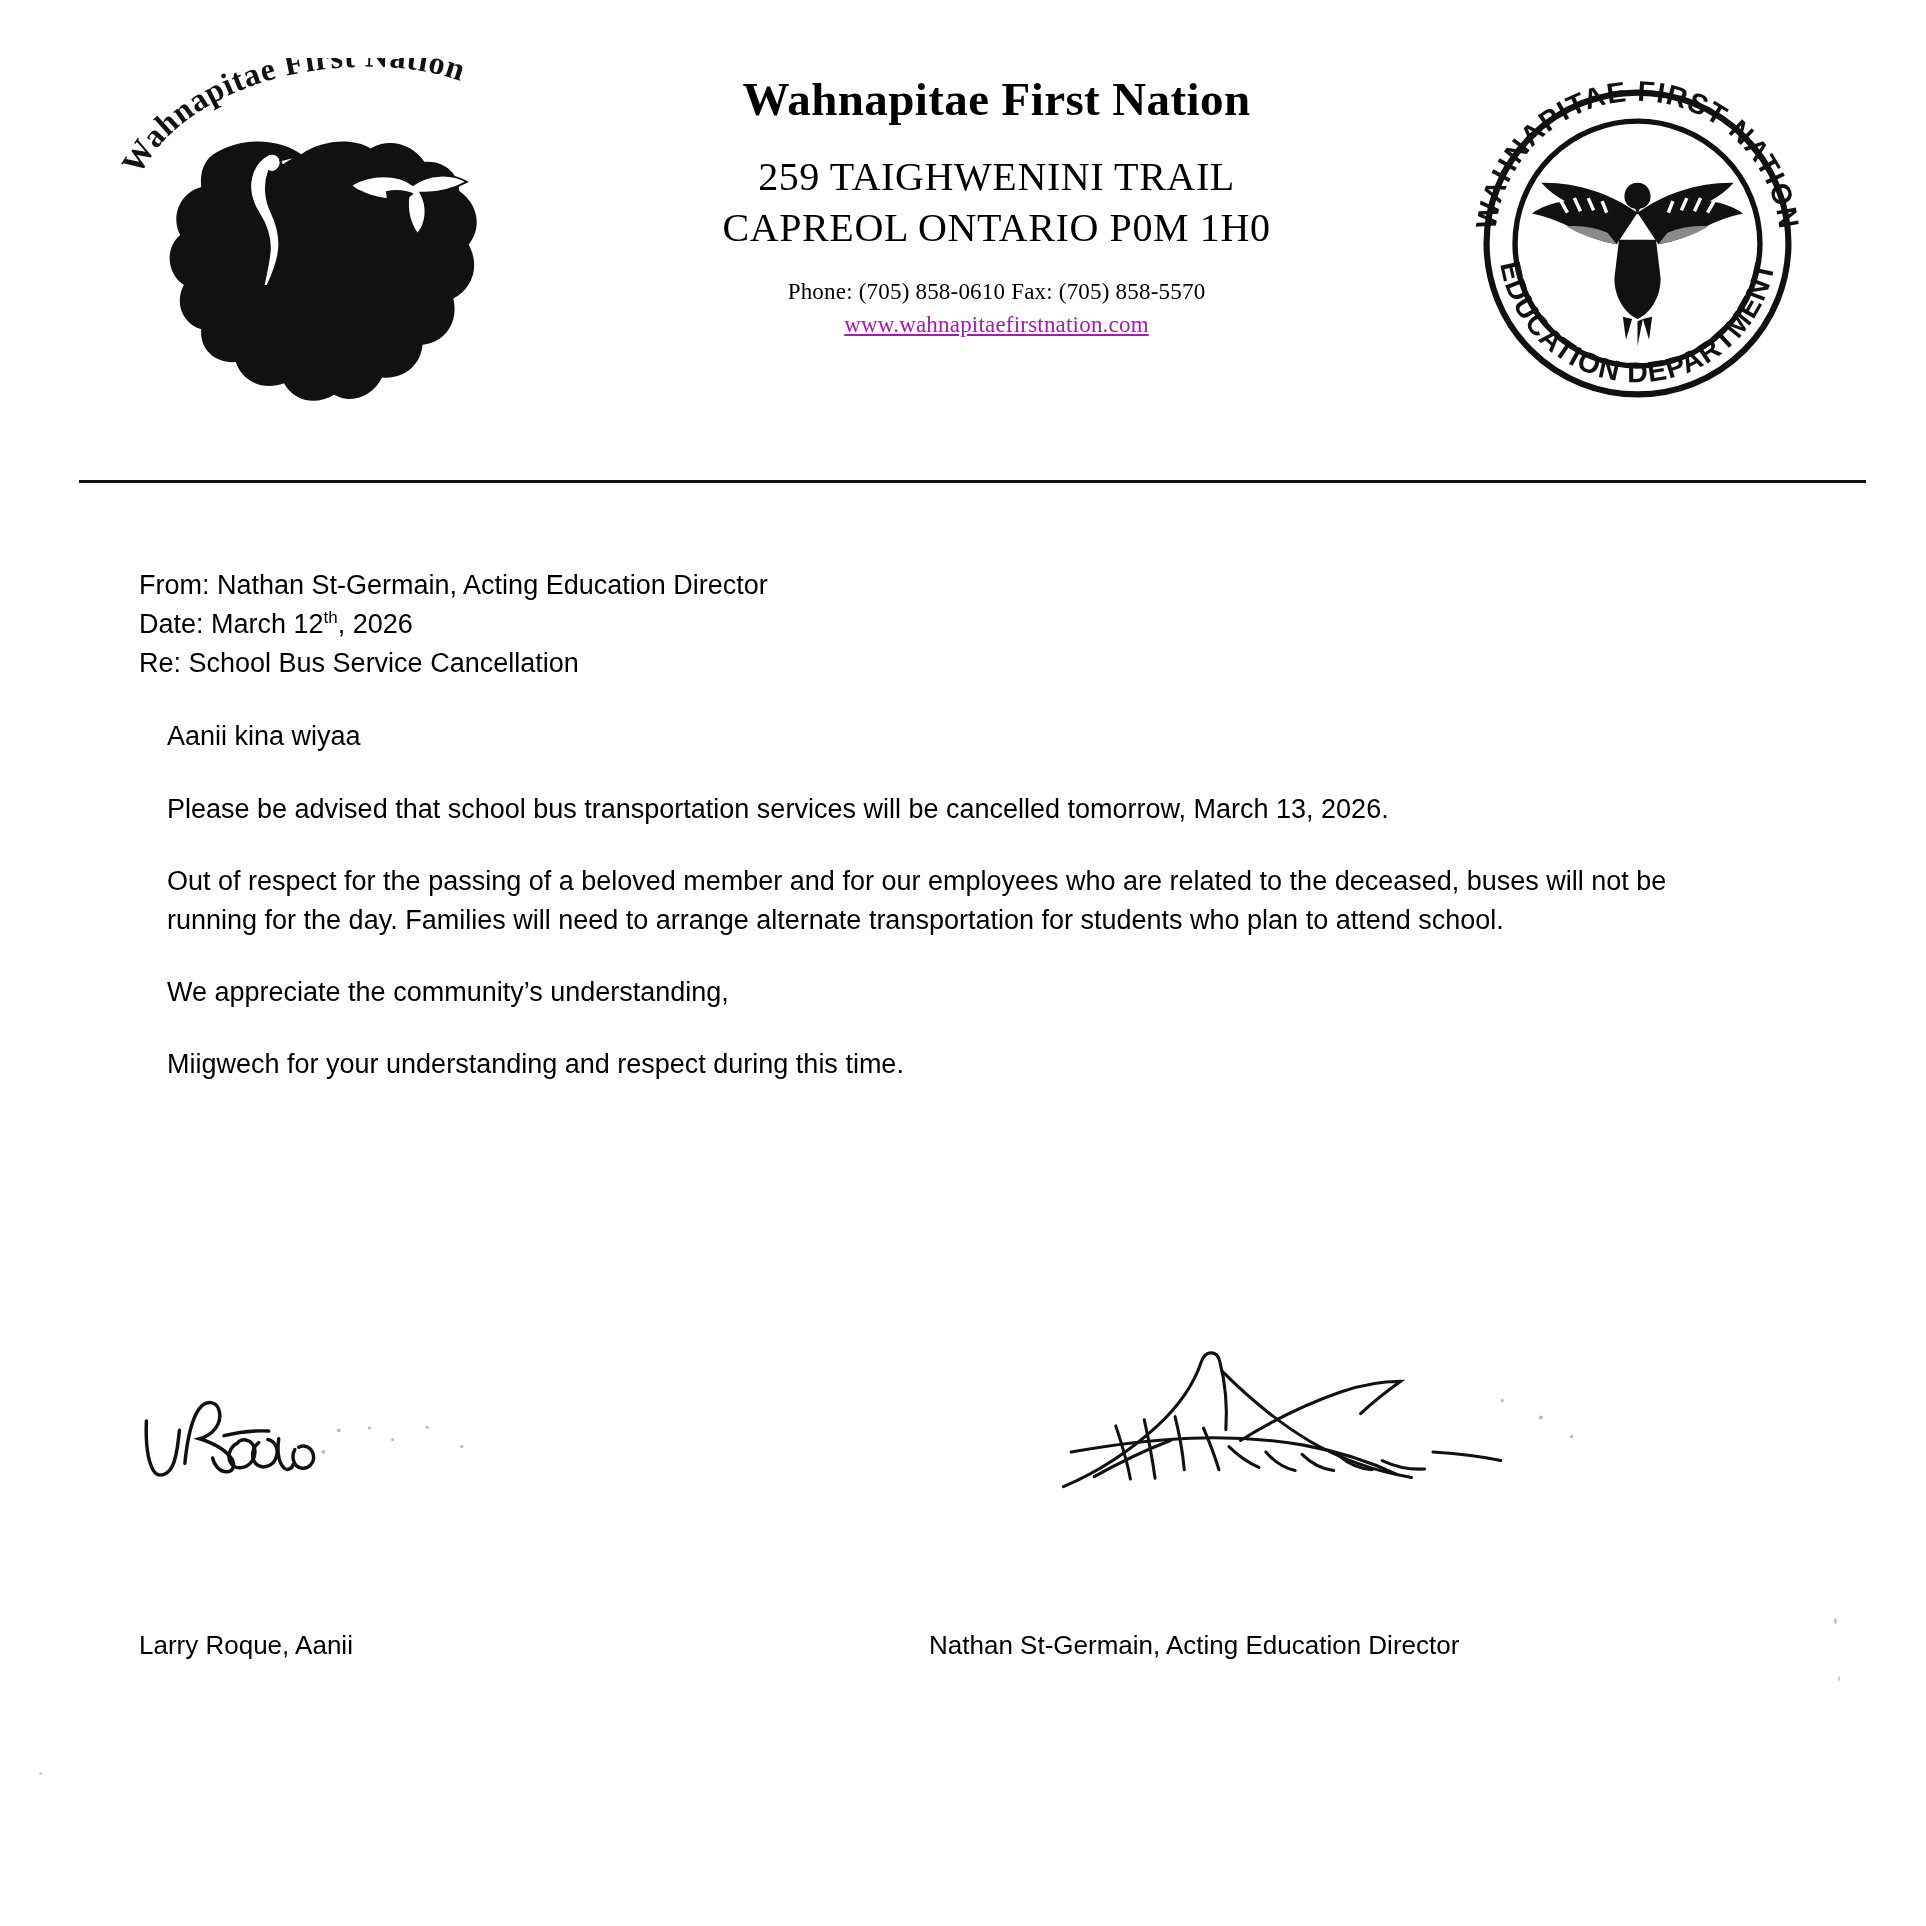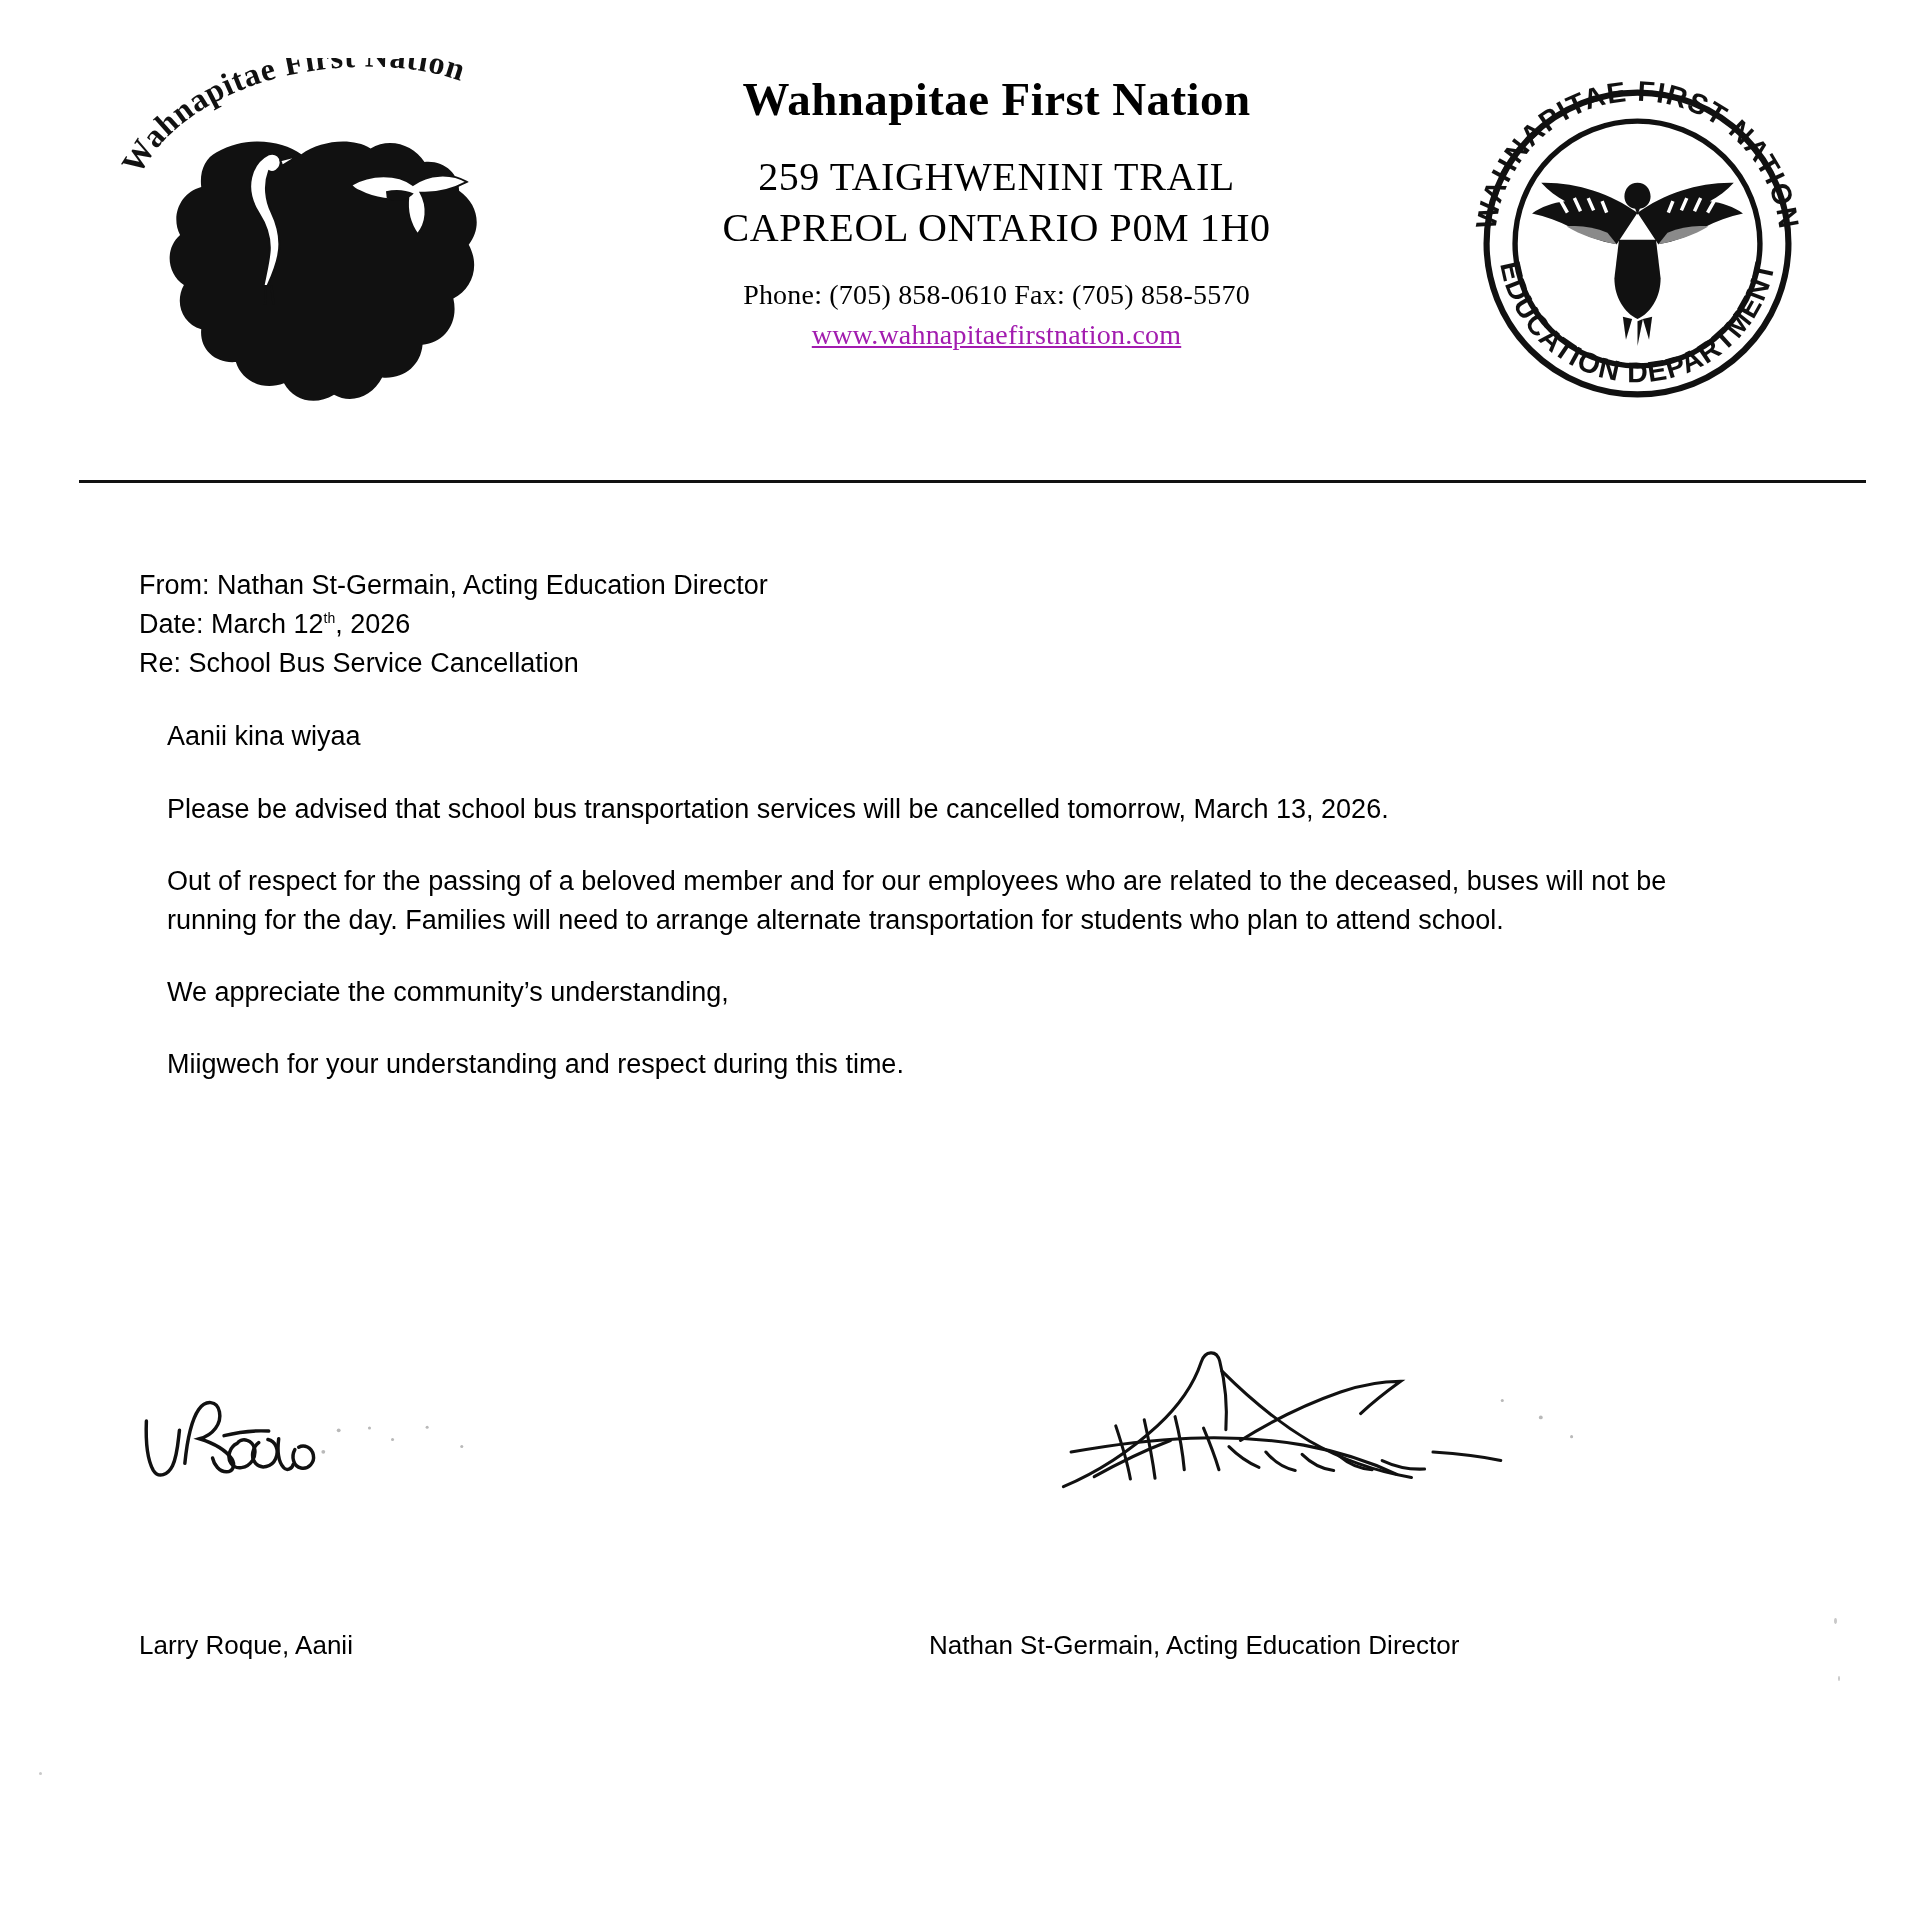--- a/index.html
+++ b/index.html
@@ -60,21 +60,21 @@
   }
   .addr {
     font-family: "Liberation Serif", serif;
     font-size: 40px;
     line-height: 1.28;
     margin-top: 25.4px;
     letter-spacing: 0.6px;
   }
   .contact {
     font-family: "Liberation Serif", serif;
-    font-size: 28px;
+    font-size: 23px;
     line-height: 1.3;
     margin-top: 24px;
     letter-spacing: 0.2px;
   }
   .contact .website {
     text-decoration: underline;
     display: inline-block;
     margin-top: 3.1px;
   }
 
@@ -99,21 +99,21 @@
   
   .body-block {
     position: absolute;
     left: 139px;
     top: 566px;
     width: 1564px;
     font-size: 27px;
     line-height: 1.44;
   }
   .meta-line { white-space: nowrap; }
-  .meta-line sup { font-size: 14px; vertical-align: super; }
+  .meta-line sup { font-size: 17px; vertical-align: super; }
 
   .para { margin-top: 34px; margin-left: 28px; }
   .para.tight { margin-top: 33px; }
 
   
   .sig-area {
     position: absolute;
     left: 123px;
     top: 1348px;
     width: 1656px;

